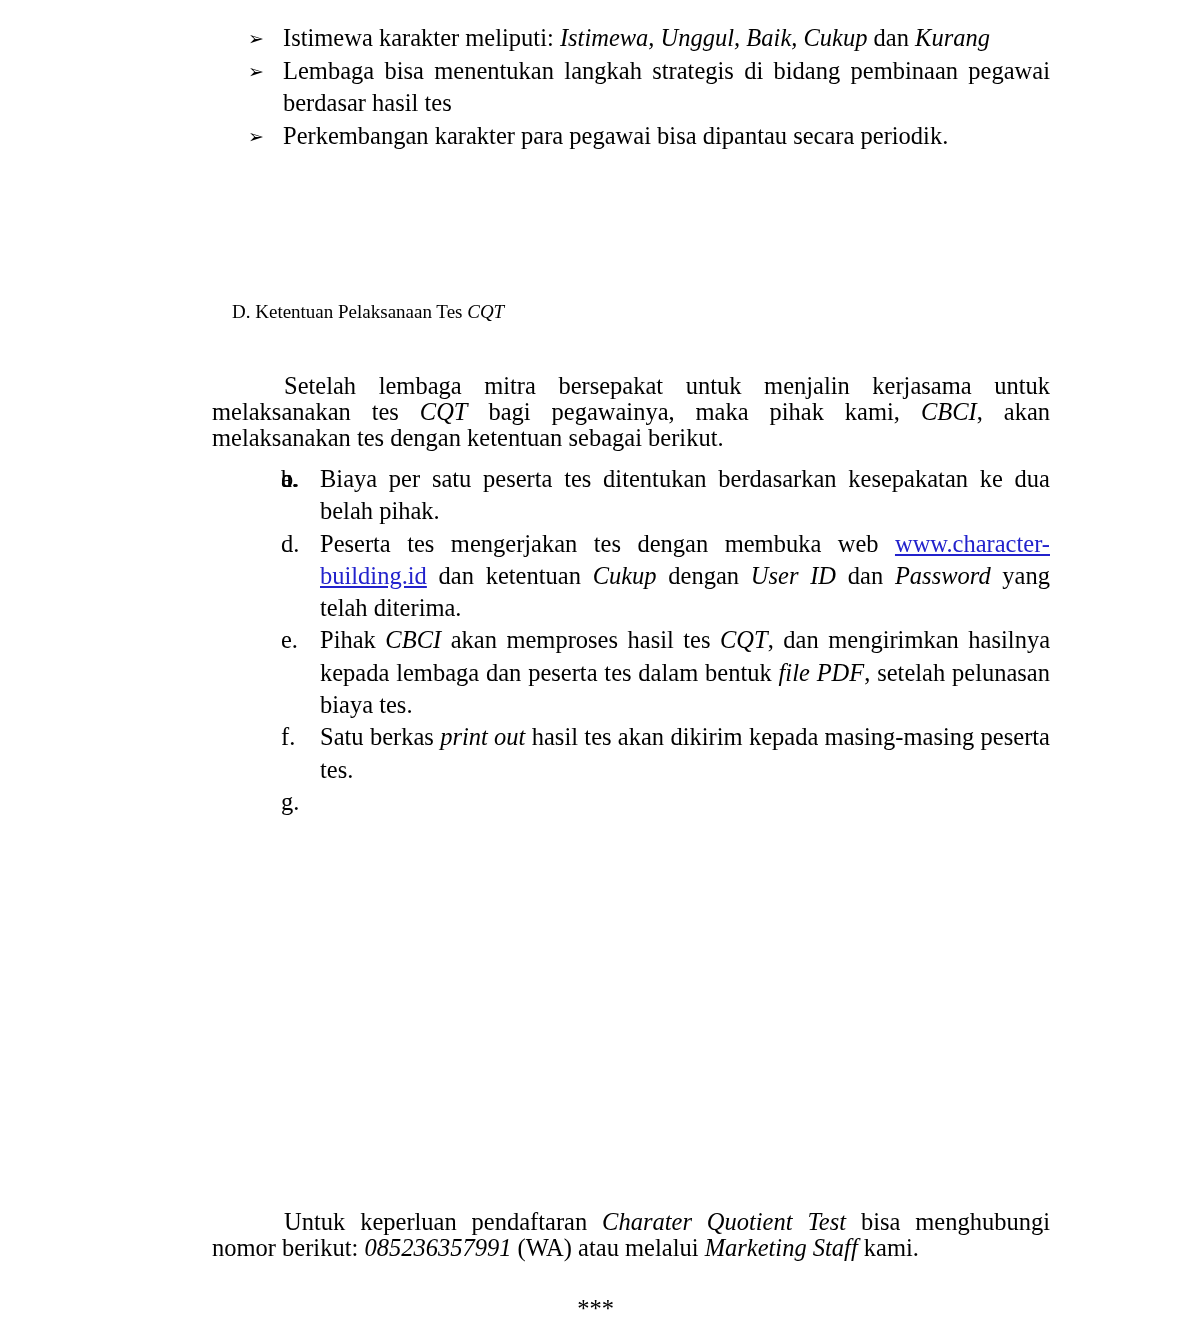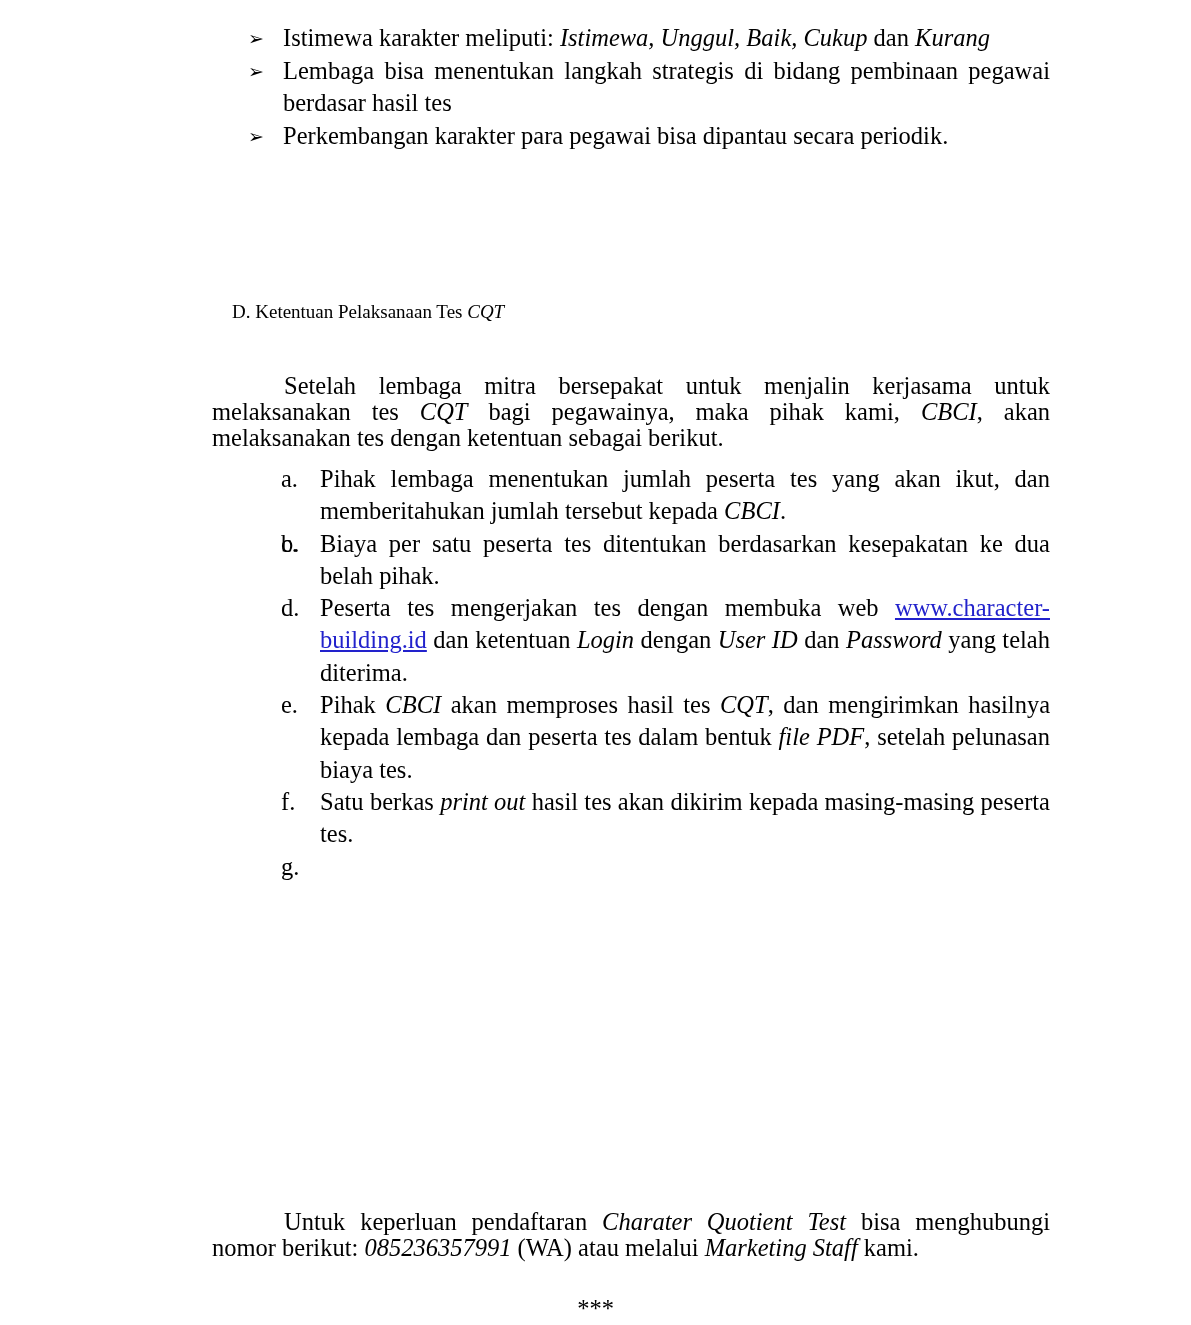--- a/index.html
+++ b/index.html
@@ -137,32 +137,31 @@
 
   <div class="section-heading">
     <span>D. Ketentuan Pelaksanaan Tes </span><span class="it">CQT</span>
   </div>
 
   <p class="para p-intro"><span>Setelah lembaga mitra bersepakat untuk menjalin kerjasama untuk melaksanakan tes </span><em>CQT</em><span> bagi pegawainya, maka pihak kami, </span><em>CBCI</em><span>, akan melaksanakan tes dengan ketentuan sebagai berikut.</span></p>
 
   <div class="letter-list">
     <div class="letter-item">
       <span class="marker">a.</span>
-      <span class="txt"><span>Pihak lembaga menentukan jumlah peserta tes yang akan ikut, dan memberitahukan jumlah tersebut kepada </span><em>CBCI</em><span>.</span></span>
     </div>
     <div class="letter-item">
       <span class="marker">b.</span>
     </div>
     <div class="letter-item">
       <span class="marker">c.</span>
       <span class="txt"><span>Biaya per satu peserta tes ditentukan berdasarkan kesepakatan ke dua belah pihak.</span></span>
     </div>
     <div class="letter-item">
       <span class="marker">d.</span>
-      <span class="txt"><span>Peserta tes mengerjakan tes dengan membuka web </span><a class="doc-link" href="#" style="color: rgb(34, 34, 204);">www.character-building.id</a><span> dan ketentuan </span><em>Login</em><span> dengan </span><em>User ID</em><span> dan </span><em>Password</em><span> yang telah diterima.</span></span>
+      <span class="txt"><span>Peserta tes mengerjakan tes dengan membuka web </span><a class="doc-link" href="#" style="color: rgb(34, 34, 204);">www.character-building.id</a><span> dan ketentuan </span><em>Cukup</em><span> dengan </span><em>User ID</em><span> dan </span><em>Password</em><span> yang telah diterima.</span></span>
     </div>
     <div class="letter-item">
       <span class="marker">e.</span>
       <span class="txt"><span>Pihak </span><em>CBCI</em><span> akan memproses hasil tes </span><em>CQT</em><span>, dan mengirimkan hasilnya kepada lembaga dan peserta tes dalam bentuk </span><em>file PDF</em><span>, setelah pelunasan biaya tes.</span></span>
     </div>
     <div class="letter-item">
       <span class="marker">f.</span>
       <span class="txt"><span>Satu berkas </span><em>print out</em><span> hasil tes akan dikirim kepada masing-masing peserta tes.</span></span>
     </div>
     <div class="letter-item">

